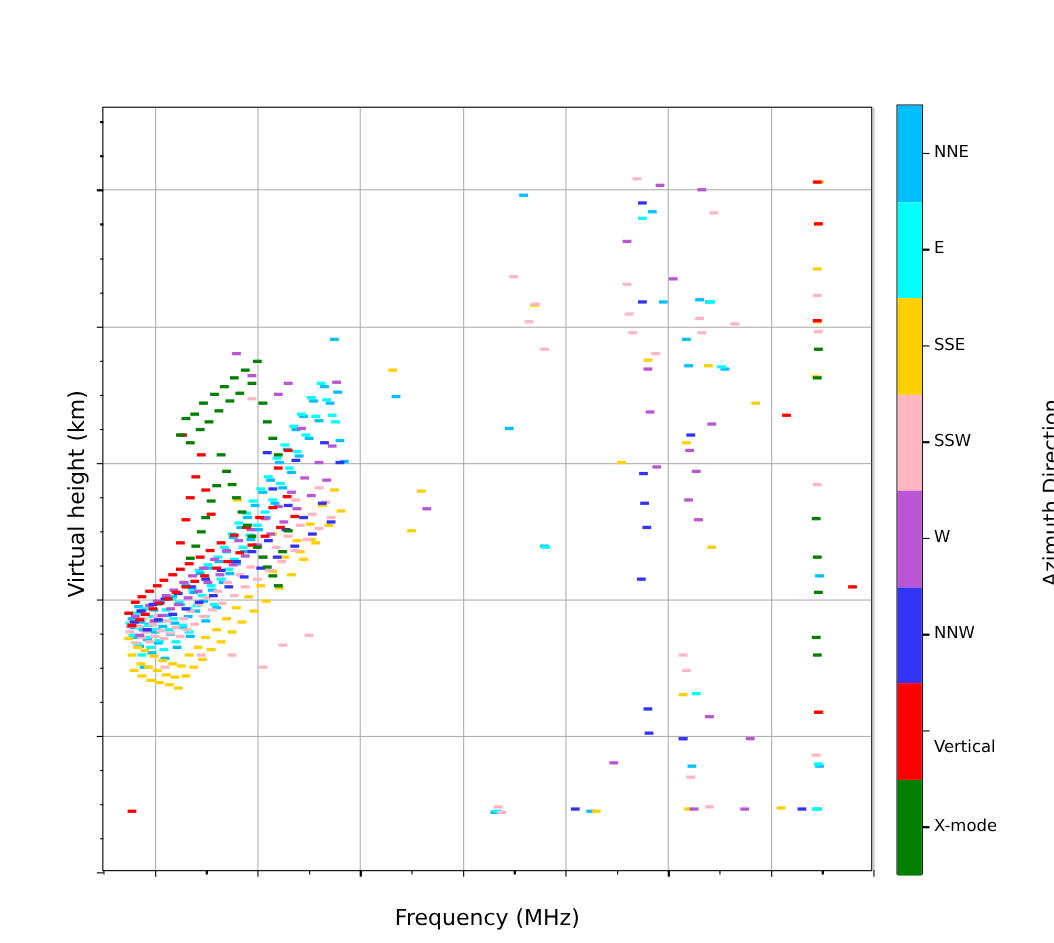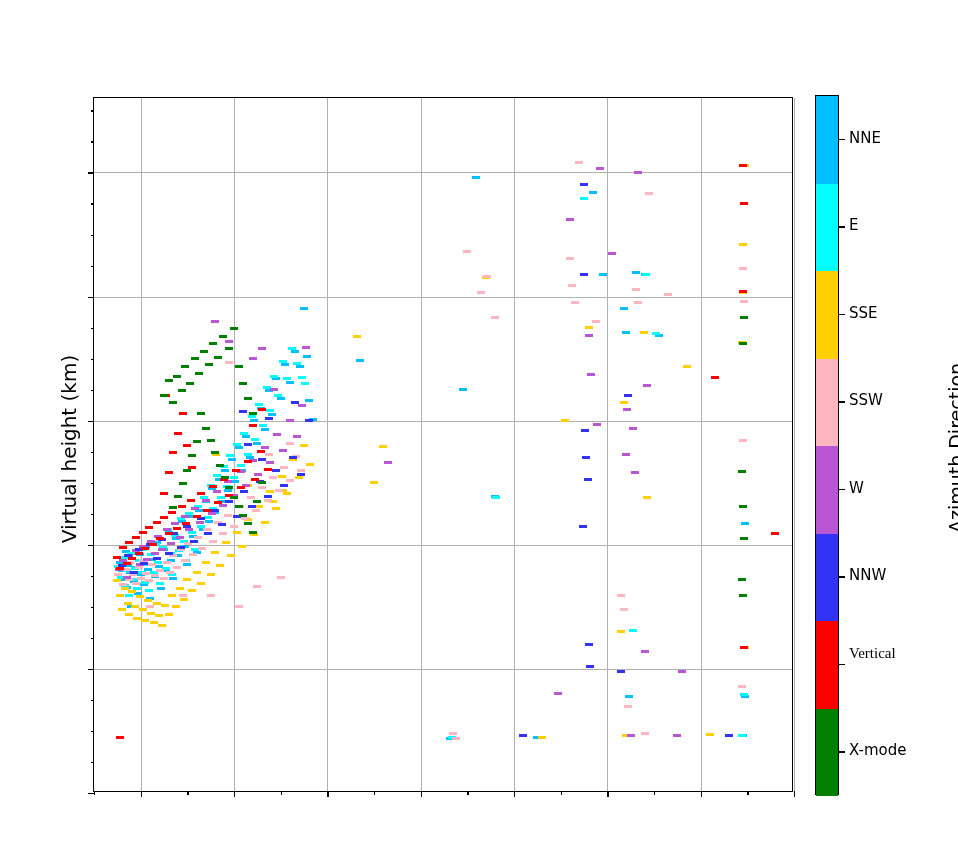--- a/index.html
+++ b/index.html
@@ -632,20 +632,21 @@
       <div class="tick-y-minor" style="top: 291.652px;"></div>
       <div class="tick-y-minor" style="top: 260.625px;"></div>
       <div class="tick-y-minor" style="top: 229.598px;"></div>
       <div class="tick-y-minor" style="top: 167.545px;"></div>
       <div class="tick-y-minor" style="top: 136.518px;"></div>
       <div class="tick-y-minor" style="top: 105.491px;"></div>
       <div class="tick-y-minor" style="top: 43.4375px;"></div>
       <div class="tick-y-minor" style="top: 12.4107px;"></div>
     </div>
 
+  <div id="xlabel">Frequency (MHz)</div>
   <div id="ylabel">Virtual height (km)</div>
 
   <div id="cbar">
       <div class="cseg" style="top: 0px; height: 87.5px; background: rgb(0, 191, 255);"></div>
       <div class="cseg" style="top: 87.5px; height: 87.5px; background: rgb(0, 255, 255);"></div>
       <div class="cseg" style="top: 175px; height: 87.5px; background: rgb(255, 208, 0);"></div>
       <div class="cseg" style="top: 262.5px; height: 87.5px; background: rgb(255, 182, 193);"></div>
       <div class="cseg" style="top: 350px; height: 87.5px; background: rgb(186, 85, 211);"></div>
       <div class="cseg" style="top: 437.5px; height: 87.5px; background: rgb(51, 51, 245);"></div>
       <div class="cseg" style="top: 525px; height: 87.5px; background: rgb(255, 0, 0);"></div>
@@ -659,16 +660,16 @@
     <div class="cb-lab" style="top: 216.25px;">E</div>
     <div class="cb-tick" style="top: 313.75px;"></div>
     <div class="cb-lab" style="top: 303.75px;">SSE</div>
     <div class="cb-tick" style="top: 401.25px;"></div>
     <div class="cb-lab" style="top: 391.25px;">SSW</div>
     <div class="cb-tick" style="top: 488.75px;"></div>
     <div class="cb-lab" style="top: 478.75px;">W</div>
     <div class="cb-tick" style="top: 576.25px;"></div>
     <div class="cb-lab" style="top: 566.25px;">NNW</div>
     <div class="cb-tick" style="top: 663.75px;"></div>
-    <div class="cb-lab" style="top: 645px; font-family: Liberation Serif, serif;">Vertical</div>
+    <div class="cb-lab" style="top: 670px;">Vertical</div>
     <div class="cb-tick" style="top: 751.25px;"></div>
     <div class="cb-lab" style="top: 741.25px;">X-mode</div>
   </div>
 
 </body></html>

